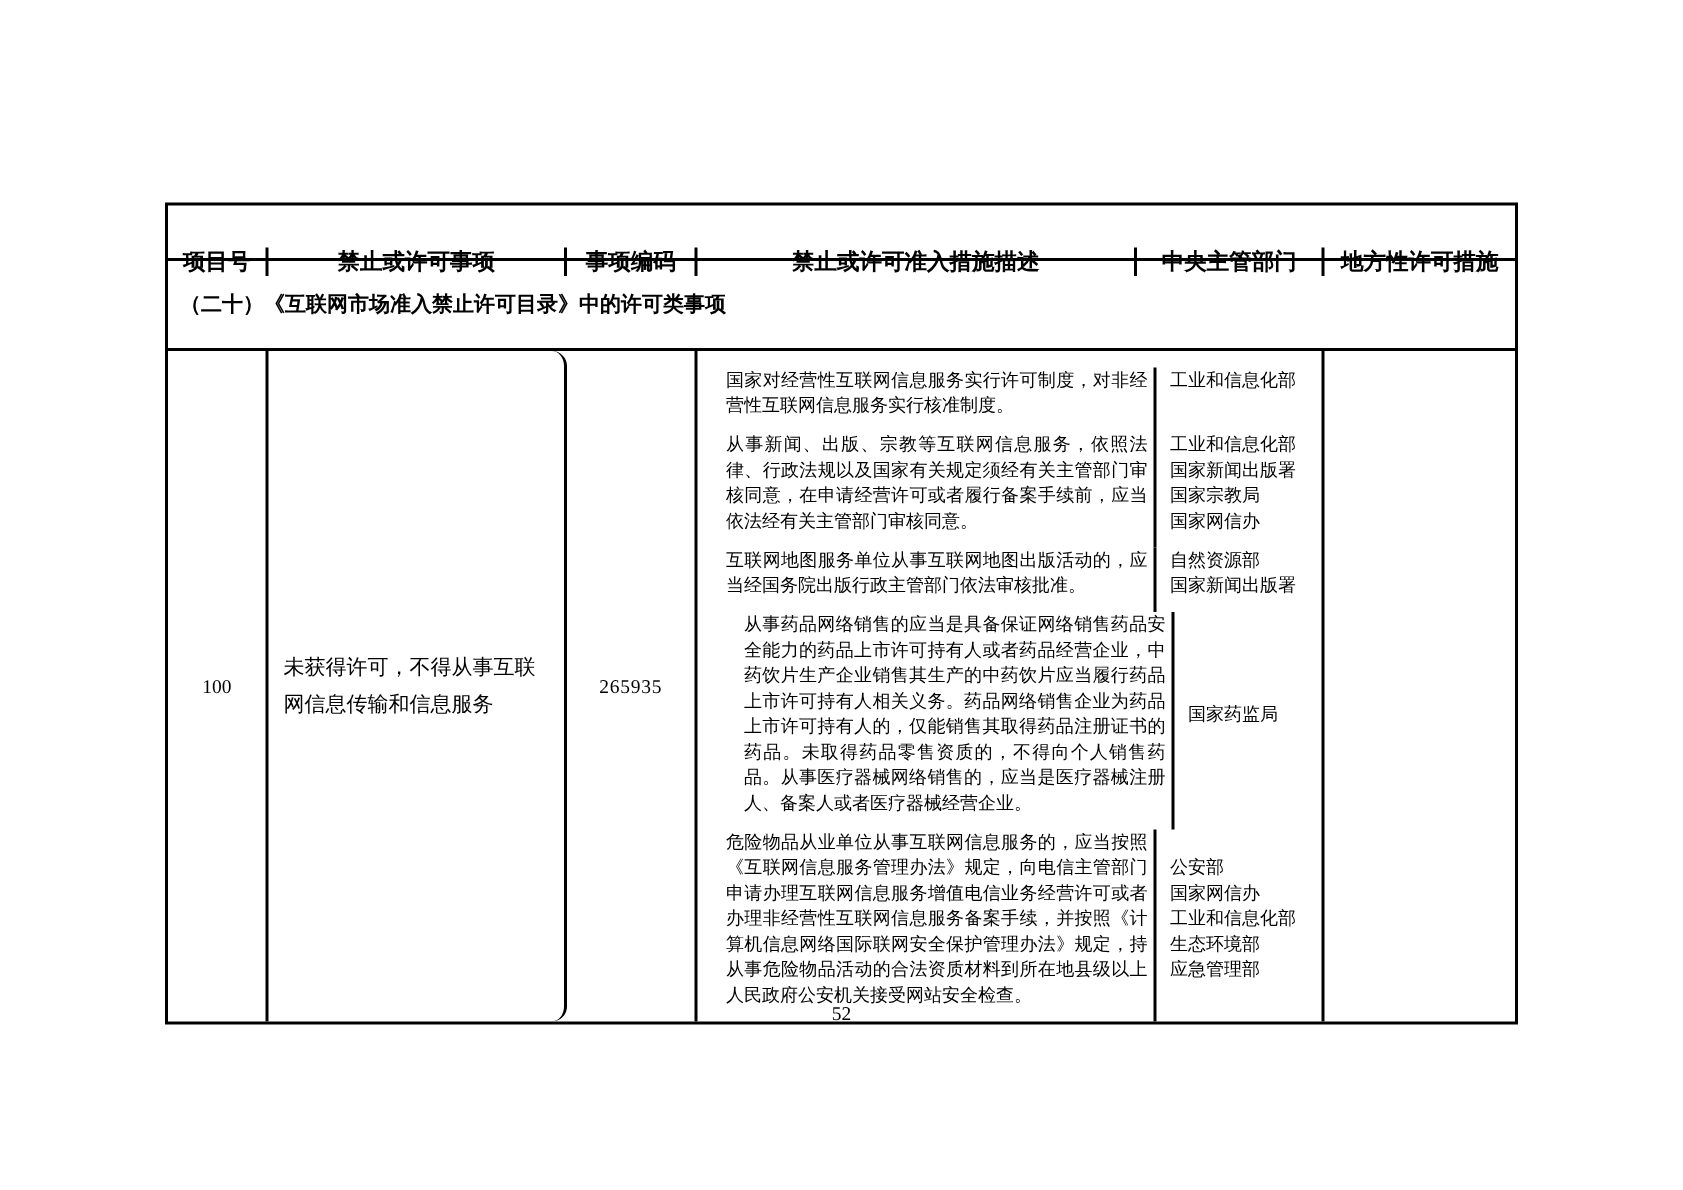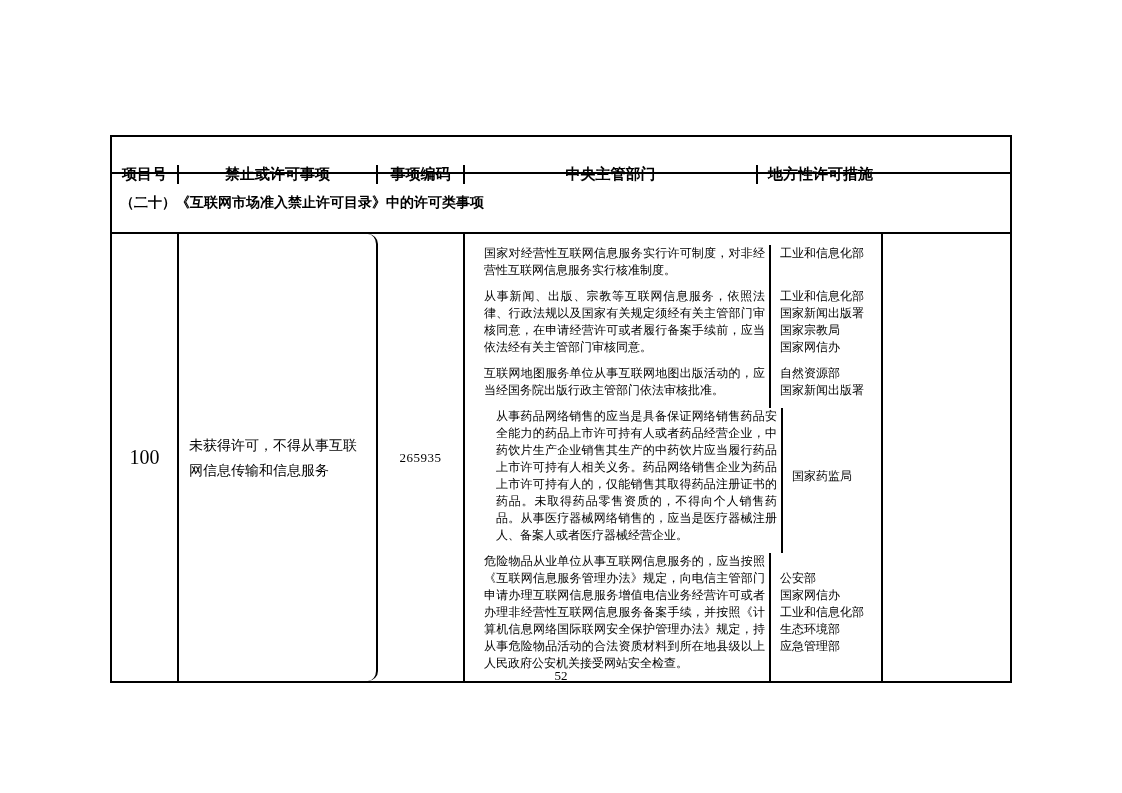--- a/index.html
+++ b/index.html
@@ -47,21 +47,21 @@
   
   .data-row {
     display: grid;
     grid-template-columns: 67px 199px 87px 418px auto;
     min-height: 433px;
   }
   .cell { border-right: 2px solid #000; }
   .cell:last-child { border-right: none; }
   .cell-center {
     display: flex; align-items: center; justify-content: center;
-    font-size: 20px;
+    font-size: 13px;
   }
   .cell-code { font-size: 13px; letter-spacing: 0.5px; }
   .cell-matter {
     display: flex; align-items: center;
     padding: 0 10px;
     font-size: 14px;
     line-height: 25px;
     border-radius: 10px;
   }
   
@@ -98,20 +98,21 @@
 </style>
 </head>
 <body>
 
 <div class="doc-table">
 
   <div class="thead">
     <div class="th">项目号</div>
     <div class="th">禁止或许可事项</div>
     <div class="th">事项编码</div>
+    <div class="th">禁止或许可准入措施描述</div>
     <div class="th">中央主管部门</div>
     <div class="th">地方性许可措施</div>
   </div>
 
   <div class="section-row">
     <span>（二十）《互联网市场准入禁止许可目录》中的许可类事项</span>
   </div>
 
   <div class="data-row">
     <div class="cell cell-center">100</div>

